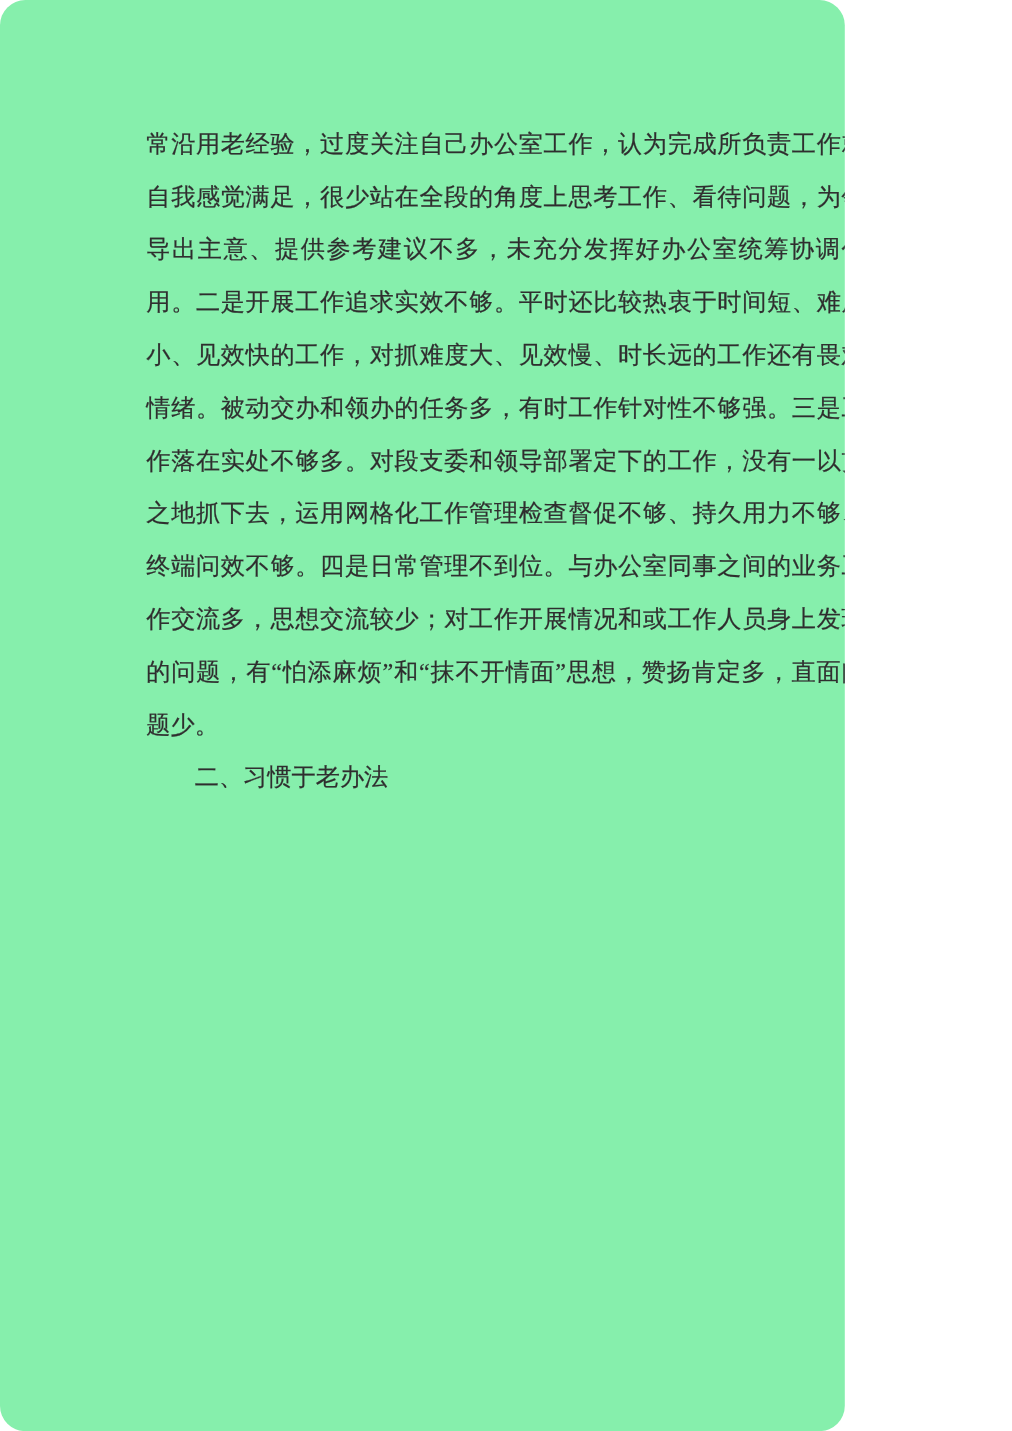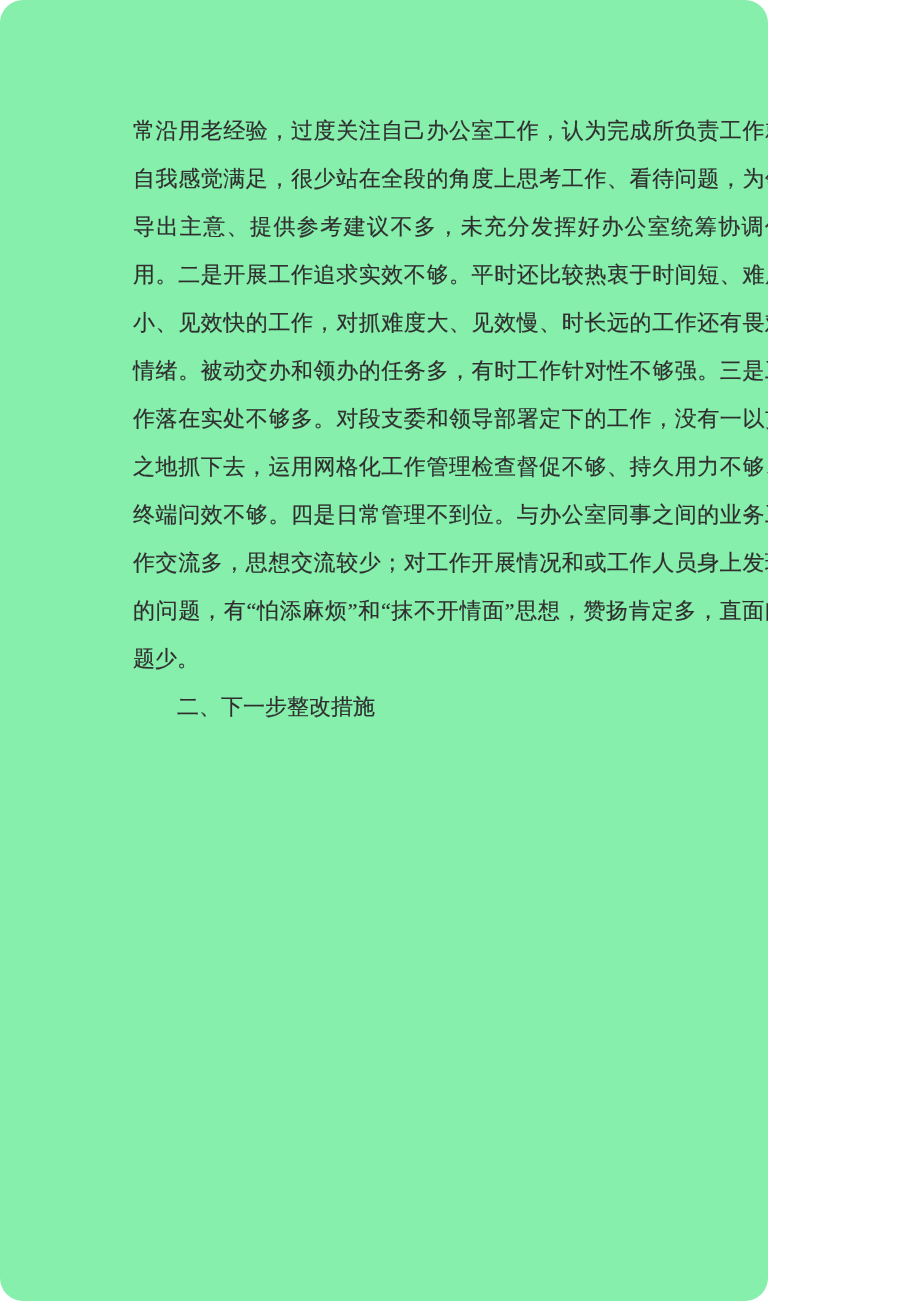--- a/index.html
+++ b/index.html
@@ -37,15 +37,15 @@
   .para.indent {
     text-indent: 2em;
   }
 </style>
 </head>
 <body>
 
 <div class="page">
   <div class="text-block">
     <p class="para">常沿用老经验，过度关注自己办公室工作，认为完成所负责工作就自我感觉满足，很少站在全段的角度上思考工作、看待问题，为领导出主意、提供参考建议不多，未充分发挥好办公室统筹协调作用。二是开展工作追求实效不够。平时还比较热衷于时间短、难度小、见效快的工作，对抓难度大、见效慢、时长远的工作还有畏难情绪。被动交办和领办的任务多，有时工作针对性不够强。三是工作落在实处不够多。对段支委和领导部署定下的工作，没有一以贯之地抓下去，运用网格化工作管理检查督促不够、持久用力不够、终端问效不够。四是日常管理不到位。与办公室同事之间的业务工作交流多，思想交流较少；对工作开展情况和或工作人员身上发现的问题，有“怕添麻烦”和“抹不开情面”思想，赞扬肯定多，直面问题少。</p>
-    <p class="para indent">二、下一步整改措施</p>
+    <p class="para indent">二、习惯于老办法</p>
   </div>
 </div>
 
 </body></html>

